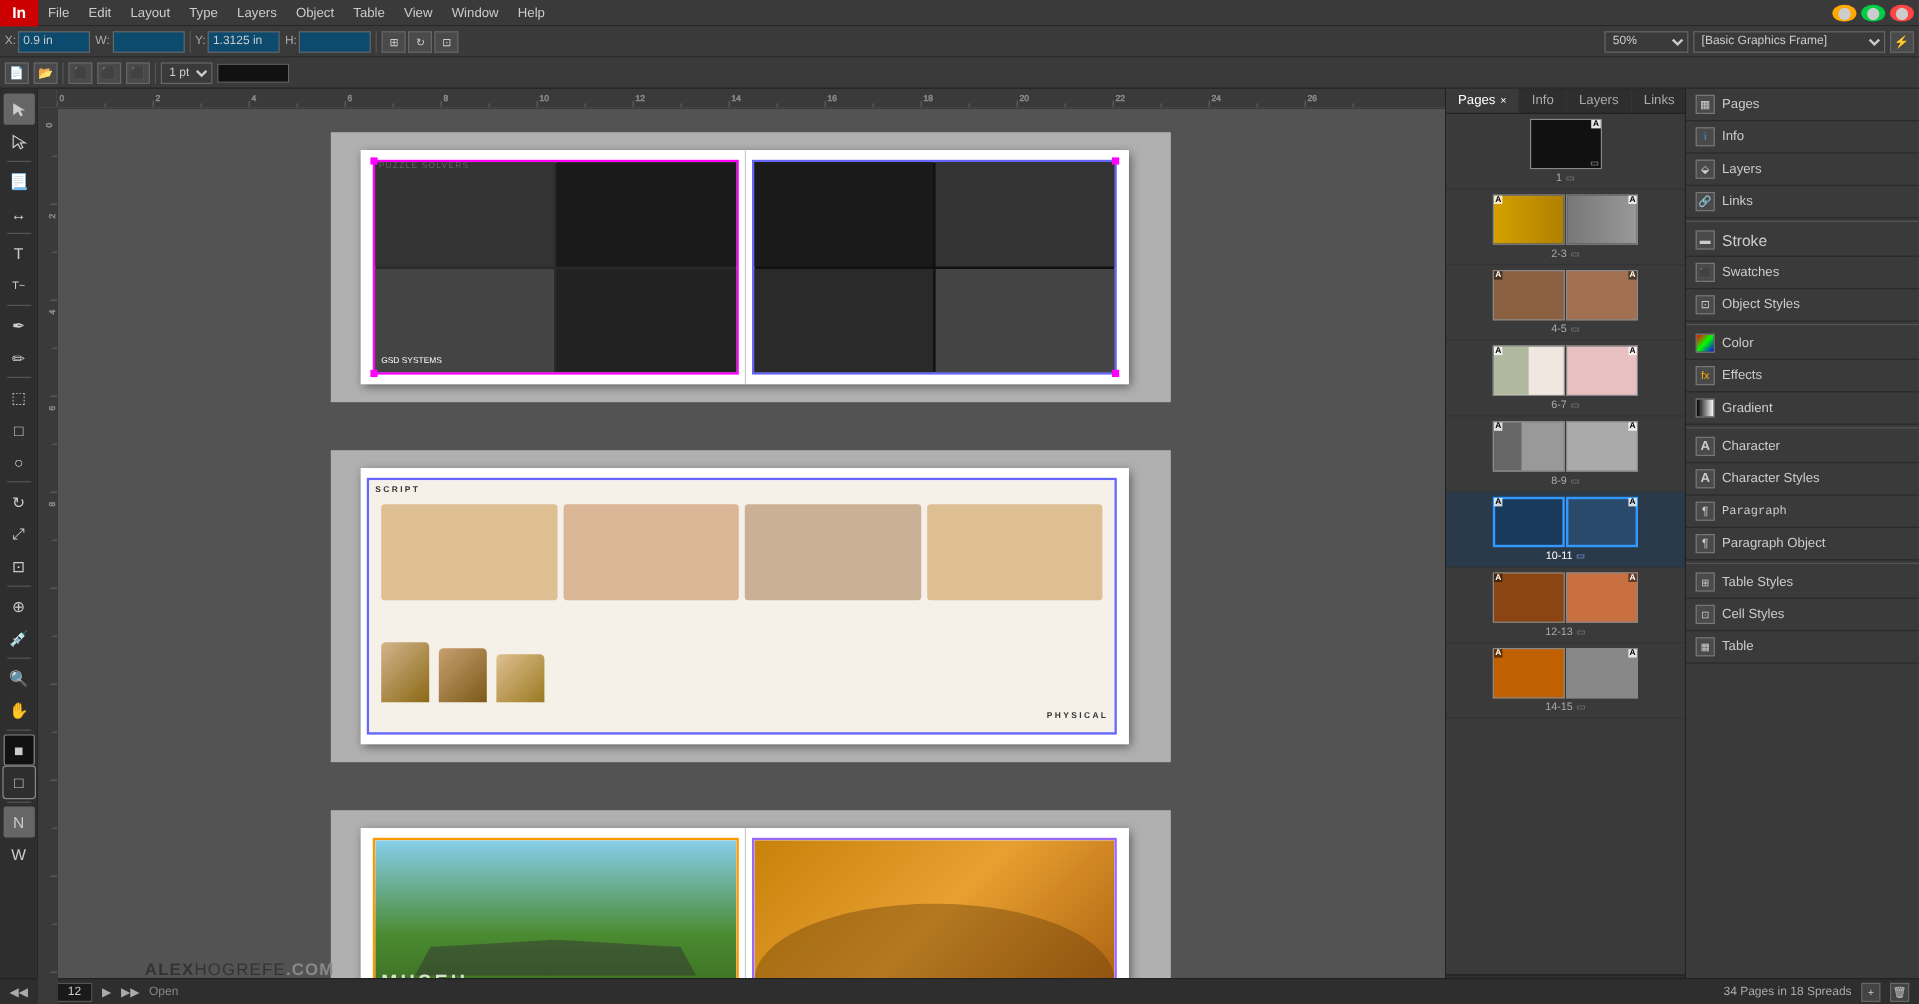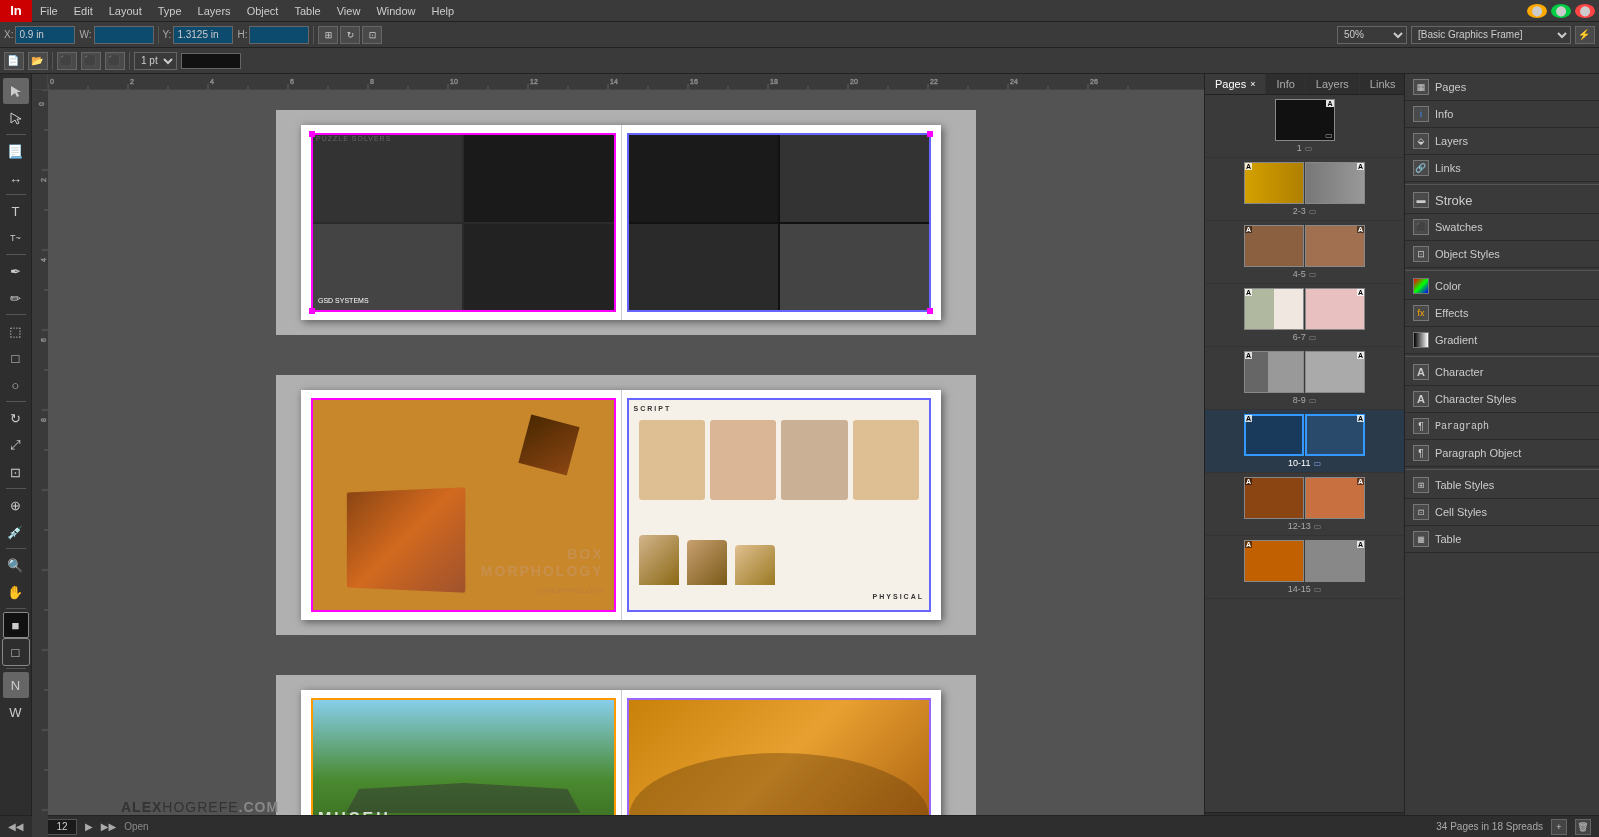--- a/index.html
+++ b/index.html
@@ -363,33 +363,20 @@
               <div style="position:absolute;bottom:6px;left:8px;width:6px;height:6px;background:#ff00ff;"></div>
               <div style="position:absolute;bottom:6px;right:8px;width:6px;height:6px;background:#ff00ff;"></div>
             </div>
           </div>
         </div>
 
         <div class="spread-wrapper">
           <div style="background:#b0b0b0;padding:15px 25px;min-width:700px;">
             <div class="spread-box" style="width:640px;height:230px;display:flex;position:relative;">
 
-              <div style="flex:1;background:white;position:relative;border-right:1px solid #ccc;">
-                <div style="position:absolute;top:8px;left:10px;right:5px;bottom:8px;border:2px solid #ff00ff;overflow:hidden;">
-
-                  <div style="width:100%;height:100%;background:#c8872a;position:relative;overflow:hidden;">
-
-                    <div style="position:absolute;bottom:20px;left:30px;width:120px;height:100px;background:linear-gradient(135deg,#8B4513,#d2691e,#a0522d);transform:perspective(200px) rotateY(-10deg);border-radius:2px;"></div>
-                    <div style="position:absolute;top:20px;right:40px;width:50px;height:50px;background:linear-gradient(135deg,#4a2800,#8B4513);transform:rotate(15deg);"></div>
-
-                    <div style="position:absolute;bottom:30px;right:10px;color:rgba(200,150,100,0.6);font-size:14px;font-weight:bold;letter-spacing:2px;text-align:right;line-height:1.2;">BOX<br>MORPHOLOGY</div>
-                    <div style="position:absolute;bottom:15px;right:10px;color:rgba(180,120,80,0.5);font-size:8px;">⬡ MORPHOLOGY</div>
-                  </div>
-                </div>
-              </div>
 
               <div style="flex:1;background:white;position:relative;">
                 <div style="position:absolute;top:8px;left:5px;right:10px;bottom:8px;border:2px solid #6666ff;overflow:hidden;">
                   <div style="width:100%;height:100%;background:#f5f0e8;position:relative;">
 
                     <div style="position:absolute;top:5px;left:5px;color:#333;font-size:7px;letter-spacing:2px;font-weight:bold;">SCRIPT</div>
 
                     <div style="position:absolute;top:20px;left:10px;right:10px;height:80px;display:flex;gap:5px;">
                       <div style="flex:1;background:#d4aa70;border-radius:3px;opacity:0.7;"></div>
                       <div style="flex:1;background:#c89060;border-radius:3px;opacity:0.6;"></div>

